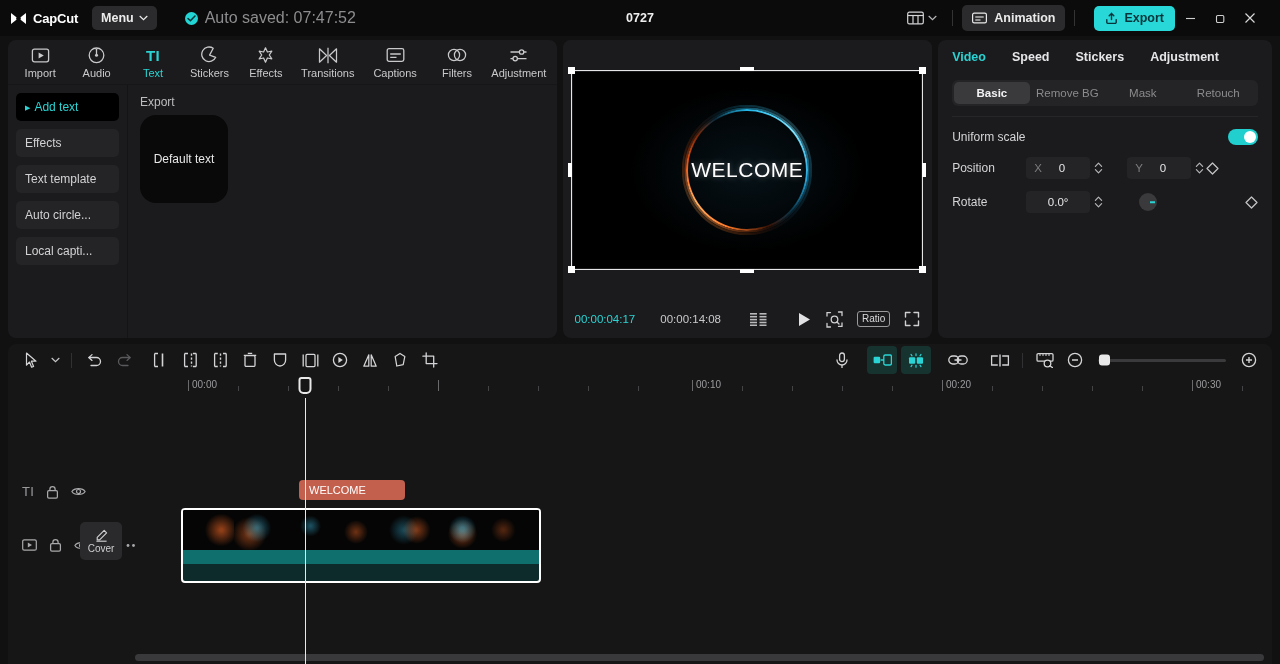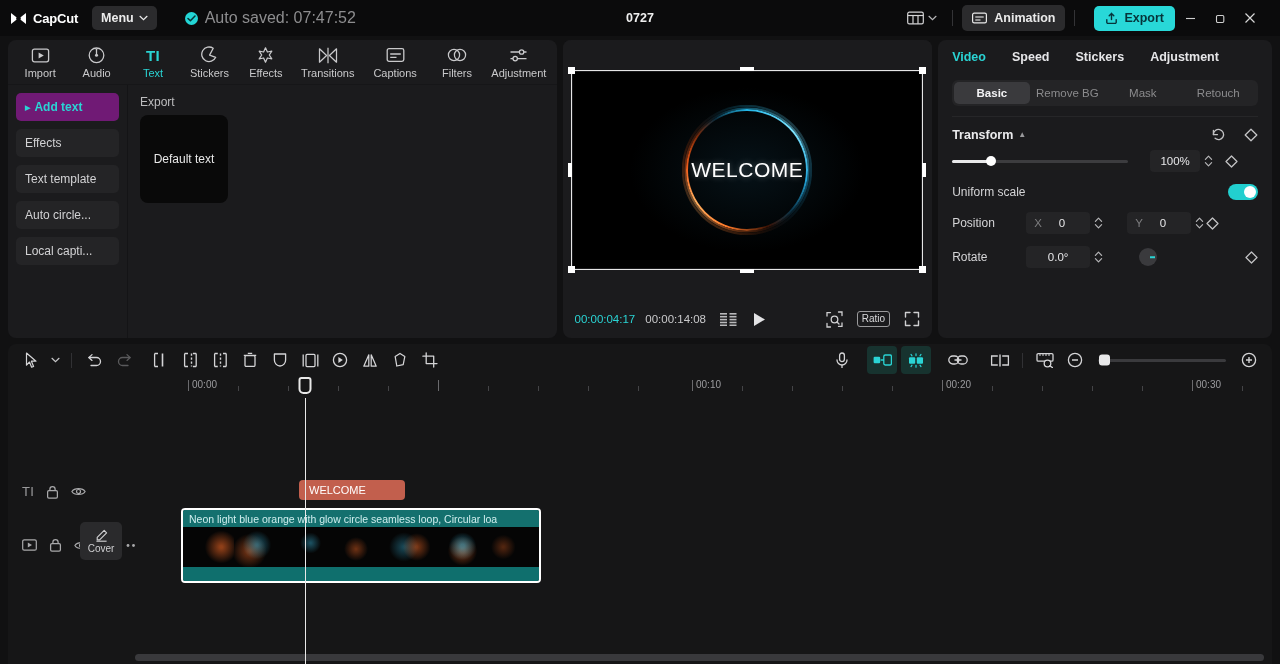--- a/index.html
+++ b/index.html
@@ -77,26 +77,26 @@
   .tab.active .ic { color:#2ad4d4; }
   .tab-ti { font-size:15px; font-weight:700; letter-spacing:0.5px; line-height:19px; }
 
   .lp-body { flex:1; display:flex; min-height:0; }
   .lp-nav { width:120px; padding:8px 8px 0 8px; display:flex; flex-direction:column; gap:8px; border-right:1px solid #141416; }
   .lp-item {
     height:28px; border-radius:5px; background:#242426;
     display:flex; align-items:center; padding:0 9px; gap:4px;
     font-size:12px; color:#d2d2d4; cursor:pointer; white-space:nowrap; overflow:hidden;
   }
-  .lp-item.active { color:#2ad4d4; background:#701a75;font-weight:bold; }
+  .lp-item.active { color:#2ad4d4; background:#000000; }
   .lp-arrow { font-size:7px; line-height:1; color:#2ad4d4; }
   .lp-content { flex:1; padding:10px 12px; }
   .lp-group-title { font-size:12px; color:#bdbdbf; margin-bottom:6px; }
   .text-card {
-    width:88px; height:88px; border-radius:8px; background:#090909;
+    width:88px; height:88px; border-radius:16px; background:#090909;
     display:flex; align-items:center; justify-content:center;
     font-size:12px; color:#e8e8e8; cursor:pointer;
   }
 
   
   .player {
     width:372px; margin-left:6px; background:#1b1b1d; border-radius:8px;
     display:flex; flex-direction:column; overflow:hidden;
   }
   .player-head { height:34px; display:flex;align-items:center; padding:0 12px; font-size:12.5px;font-weight:700;color:#e2e2e4; }
@@ -133,21 +133,21 @@
     text-shadow:0 0 6px rgba(255,255,255,0.35);
   }
   .sel-border { position:absolute; inset:-2px; border:1px solid #e6e6e6; pointer-events:none; }
   .handle { position:absolute; width:7px; height:7px; background:#fff; }
   .h-tl{left:-4px;top:-4px}.h-tr{right:-4px;top:-4px}.h-bl{left:-4px;bottom:-4px}.h-br{right:-4px;bottom:-4px}
   .h-t{left:50%;top:-4px;transform:translateX(-50%);width:14px;height:4px}
   .h-b{left:50%;bottom:-4px;transform:translateX(-50%);width:14px;height:4px}
   .h-l{top:50%;left:-4px;transform:translateY(-50%);width:4px;height:14px}
   .h-r{top:50%;right:-4px;transform:translateY(-50%);width:4px;height:14px}
 
-  .player-ctrl { height:38px; display:flex; align-items:center; padding:0 12px; gap:0; }
+  .player-ctrl { height:38px; display:flex; align-items:center; padding:0 12px; gap:15px; }
   .t-cur { font-size:11.5px; color:#2ad4d4; font-family:"Liberation Sans",sans-serif; }
   .t-tot { font-size:11.5px; color:#c9c9cb; margin-left:10px; }
   .pc-icon { margin-left:14px; display:flex;align-items:center; cursor:pointer; color:#cfcfd1; }
   .pc-right { margin-left:auto; display:flex; align-items:center; gap:14px; }
   .ratio-btn {
     border:1px solid #9a9a9c; border-radius:3px; padding:1px 4px;
     font-size:10px; color:#d8d8da; cursor:pointer; line-height:12px;
   }
 
   
@@ -523,56 +523,21 @@
         <span class="rp-tab">Adjustment</span>
       </div>
       <div class="rp-sub">
         <span class="rp-stab active">Basic</span>
         <span class="rp-stab">Remove BG</span>
         <span class="rp-stab">Mask</span>
         <span class="rp-stab">Retouch</span>
       </div>
       <div class="rp-divider"></div>
 
-      <div class="sec-head">
-        <span class="sec-title">Transform</span>
-        <span class="sec-caret">▲</span>
-        <span class="sec-actions">
-          <span>
-            <svg width="15" height="15" viewBox="0 0 15 15">
-                <path d="M2.4 7.5 a5.1 5.1 0 1 1 1.7 3.8" stroke="#c2c2c4" stroke-width="1.3" fill="none" stroke-linecap="round"></path>
-                <path d="M2.4 3.4 V7.6 H6.5" stroke="#c2c2c4" stroke-width="1.3" fill="none" stroke-linecap="round" stroke-linejoin="round"></path>
-              </svg>
-          </span>
-          <span>
-            <svg width="14" height="14" viewBox="0 0 14 14">
-                <path d="M7 1.2 L12.8 7 L7 12.8 L1.2 7 Z" stroke="#c2c2c4" stroke-width="1.3" fill="none" stroke-linejoin="round"></path>
-              </svg>
-          </span>
-        </span>
-      </div>
-
-      <div class="slider-row">
-        <div class="slider">
-          <div class="slider-fill"></div>
-          <div class="slider-knob"></div>
-        </div>
-        <div class="num-field">100%</div>
-        <span class="spin">
-          <svg width="9" height="14" viewBox="0 0 9 14">
-              <path d="M1.4 5.4 L4.5 2.2 L7.6 5.4" stroke="#b5b5b7" stroke-width="1.2" fill="none" stroke-linecap="round" stroke-linejoin="round"></path>
-              <path d="M1.4 8.6 L4.5 11.8 L7.6 8.6" stroke="#b5b5b7" stroke-width="1.2" fill="none" stroke-linecap="round" stroke-linejoin="round"></path>
-            </svg>
-        </span>
-        <span class="kf">
-          <svg width="13" height="13" viewBox="0 0 13 13">
-              <path d="M6.5 1 L12 6.5 L6.5 12 L1 6.5 Z" stroke="#c2c2c4" stroke-width="1.25" fill="none" stroke-linejoin="round"></path>
-            </svg>
-        </span>
-      </div>
+
 
       <div class="row">
         <span class="row-label">Uniform scale</span>
         <span class="toggle"></span>
       </div>
 
       <div class="row">
         <span class="row-label" style="width:74px">Position</span>
         <span class="xy-field">
           <span class="xy-axis">X</span>
@@ -892,21 +857,20 @@
           <span>Cover</span>
         </div>
       </div>
 
       <div class="track-area">
         <div class="clip-text" style="left:164px; top:82px; width:106px; height:20px;">
           <span>WELCOME</span>
         </div>
 
         <div class="clip-video" style="left:46px; top:110px; width:360px; height:75px;">
-          <div class="cv-title">Neon light blue orange with glow circle seamless loop, Circular loa</div>
           <div class="cv-thumbs">
             <div class="cv-th" style="background:radial-gradient(circle at 75% 50%, rgba(255,110,40,0.55) 0 3%, rgba(255,110,40,0.0) 38%), #050505"></div>
             <div class="cv-th" style="background:radial-gradient(circle at 45% 45%, rgba(60,190,230,0.45) 0 3%, rgba(0,0,0,0) 40%), radial-gradient(circle at 30% 60%, rgba(255,110,40,0.45) 0 3%, rgba(0,0,0,0) 40%), #050505"></div>
             <div class="cv-th" style="background:radial-gradient(circle at 50% 40%, rgba(60,190,230,0.40) 0 2%, rgba(0,0,0,0) 30%), #050505"></div>
             <div class="cv-th" style="background:radial-gradient(circle at 40% 55%, rgba(255,110,40,0.40) 0 2%, rgba(0,0,0,0) 32%), #050505"></div>
             <div class="cv-th" style="background:radial-gradient(circle at 60% 50%, rgba(255,110,40,0.45) 0 3%, rgba(0,0,0,0) 38%), radial-gradient(circle at 35% 50%, rgba(60,190,230,0.35) 0 3%, rgba(0,0,0,0) 38%), #050505"></div>
             <div class="cv-th" style="background:radial-gradient(circle at 50% 48%, rgba(60,190,230,0.50) 0 6%, rgba(0,0,0,0) 42%), radial-gradient(circle at 50% 60%, rgba(255,110,40,0.45) 0 6%, rgba(0,0,0,0) 42%), #050505"></div>
             <div class="cv-th" style="background:radial-gradient(circle at 30% 50%, rgba(255,110,40,0.30) 0 2%, rgba(0,0,0,0) 30%), #050505"></div>
           </div>
           <div class="cv-audio"></div>

